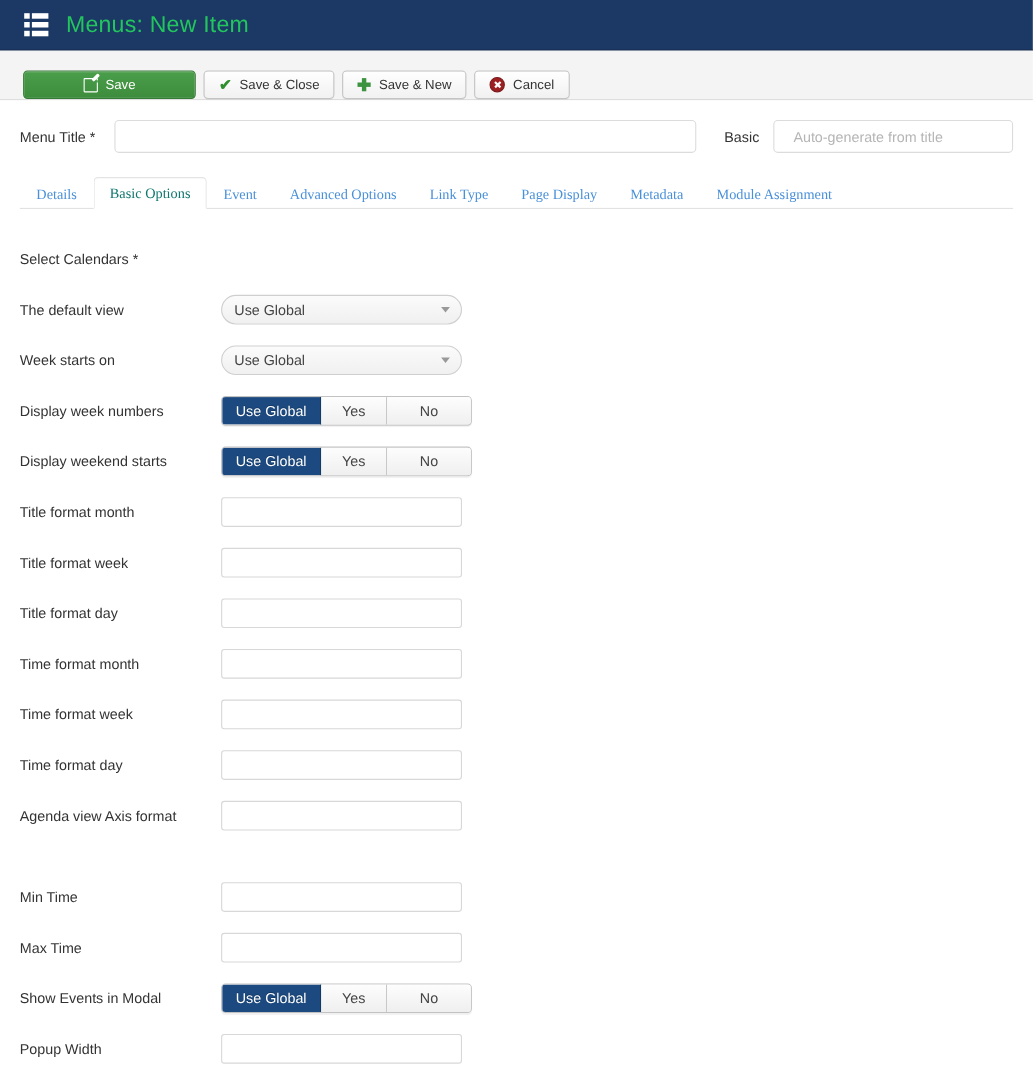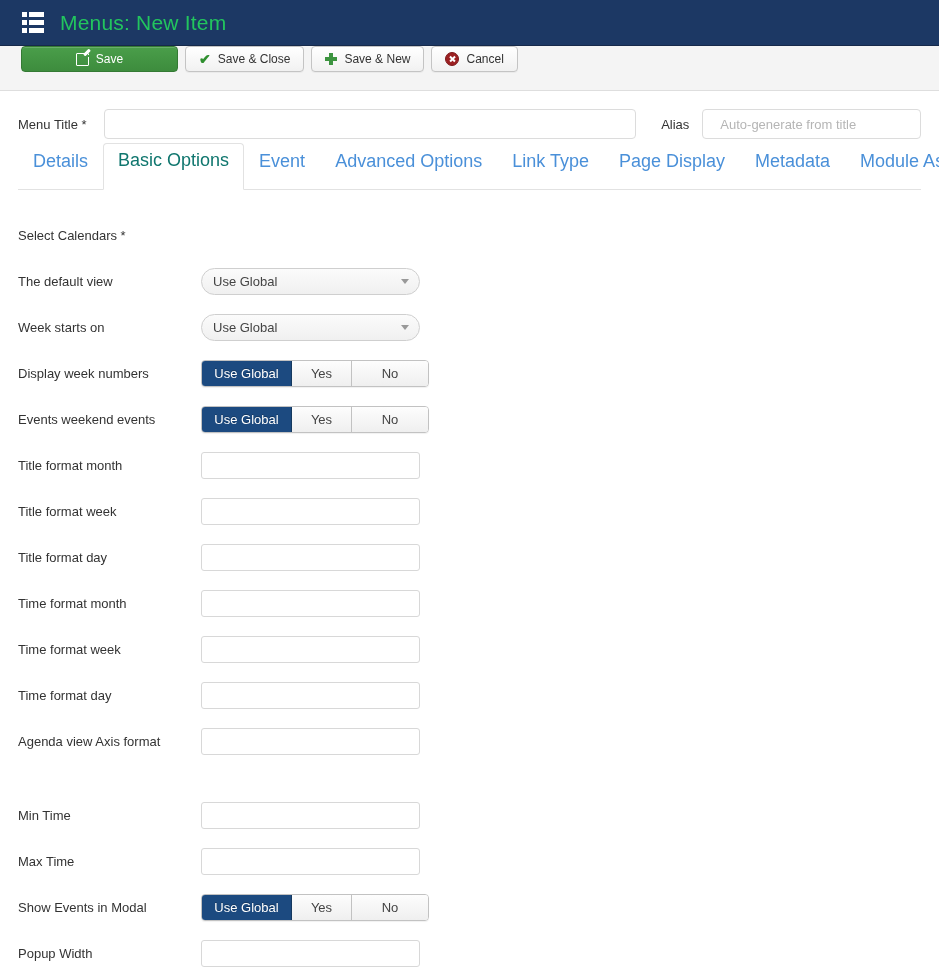--- a/index.html
+++ b/index.html
@@ -46,21 +46,21 @@
     font-weight: normal;
     letter-spacing: 0.2px;
   }
 
   
   .toolbar {
     height: 45px;
     background: #f4f4f4;
     border-bottom: 1px solid #dedede;
     display: flex;
-    align-items: flex-start;
+    align-items: flex-end;
     padding-left: 21px;
     gap: 7px;
   }
   .btn {
     display: inline-flex;
     align-items: center;
     justify-content: center;
     gap: 7px;
     height: 26px;
     padding: 0 13px;
@@ -173,31 +173,32 @@
   
   .tabs {
     margin: 17px 18px 0 18px;
     display: flex;
     align-items: flex-end;
     border-bottom: 1px solid #e2e2e2;
     height: 32px;
     position: relative;
   }
   .tab {
-    font-size: 18px;
+    font-size: 13px;
     color: #4a90d9;
-    padding: 7px 14px 20px 14px;
+    padding: 7px 14px 7px 14px;
     cursor: pointer;
     line-height: 1;
     border: 1px solid transparent;
     border-bottom: none;
     border-radius: 4px 4px 0 0;
     position: relative;
     top: 1px;
     white-space: nowrap;
+    font-family: Liberation Serif, serif;
   }
   .tab.active {
     color: #0f766e;
     background: #ffffff;
     border-color: #e2e2e2;
     border-bottom: 1px solid #ffffff;
     margin-top: 37px;
   }
 
   
@@ -329,21 +330,21 @@
   </div>
   <div class="btn btn-default">
     <span class="ic ic-cancel"></span>
     <span>Cancel</span>
   </div>
 </div>
 
 <div class="title-row">
   <label class="lbl-menu-title">Menu Title *</label>
   <input class="inp inp-menu-title" type="text" value="" style="">
-  <label class="lbl-alias">Alias</label>
+  <label class="lbl-alias">Basic</label>
   <input class="inp inp-alias" type="text" placeholder="Auto-generate from title" style="">
 </div>
 
 <div class="tabs" id="tab-bar">
     <div class="tab"><span>Details</span></div>
     <div class="tab active"><span>Basic Options</span></div>
     <div class="tab"><span>Event</span></div>
     <div class="tab"><span>Advanced Options</span></div>
     <div class="tab"><span>Link Type</span></div>
     <div class="tab"><span>Page Display</span></div>
@@ -375,21 +376,21 @@
     </div>
     <div class="frow">
       <label class="flabel">Display week numbers</label>
       <div class="fctl"><div class="btn-group">
           <div class="bg-item bg-w1 active">Use Global</div>
           <div class="bg-item bg-w2">Yes</div>
           <div class="bg-item bg-w3">No</div>
         </div></div>
     </div>
     <div class="frow">
-      <label class="flabel">Events weekend events</label>
+      <label class="flabel">Display weekend starts</label>
       <div class="fctl"><div class="btn-group">
           <div class="bg-item bg-w1 active">Use Global</div>
           <div class="bg-item bg-w2">Yes</div>
           <div class="bg-item bg-w3">No</div>
         </div></div>
     </div>
     <div class="frow">
       <label class="flabel">Title format month</label>
       <div class="fctl"><input type="text" class="inp inp-form" style=""></div>
     </div>

